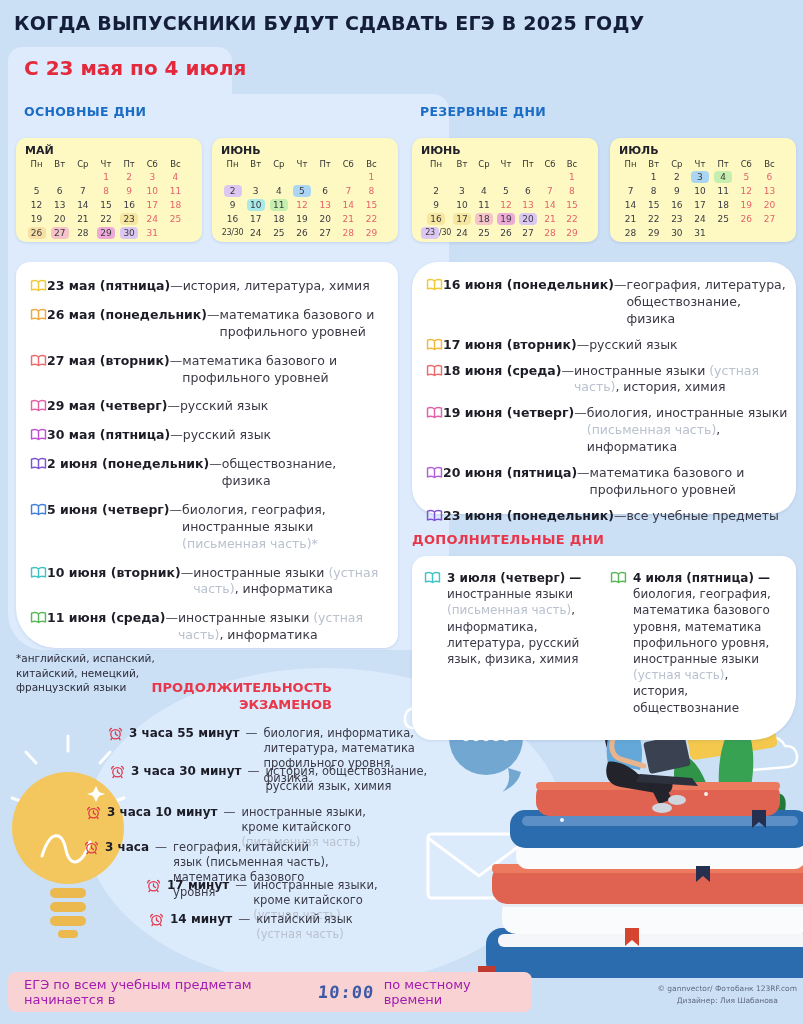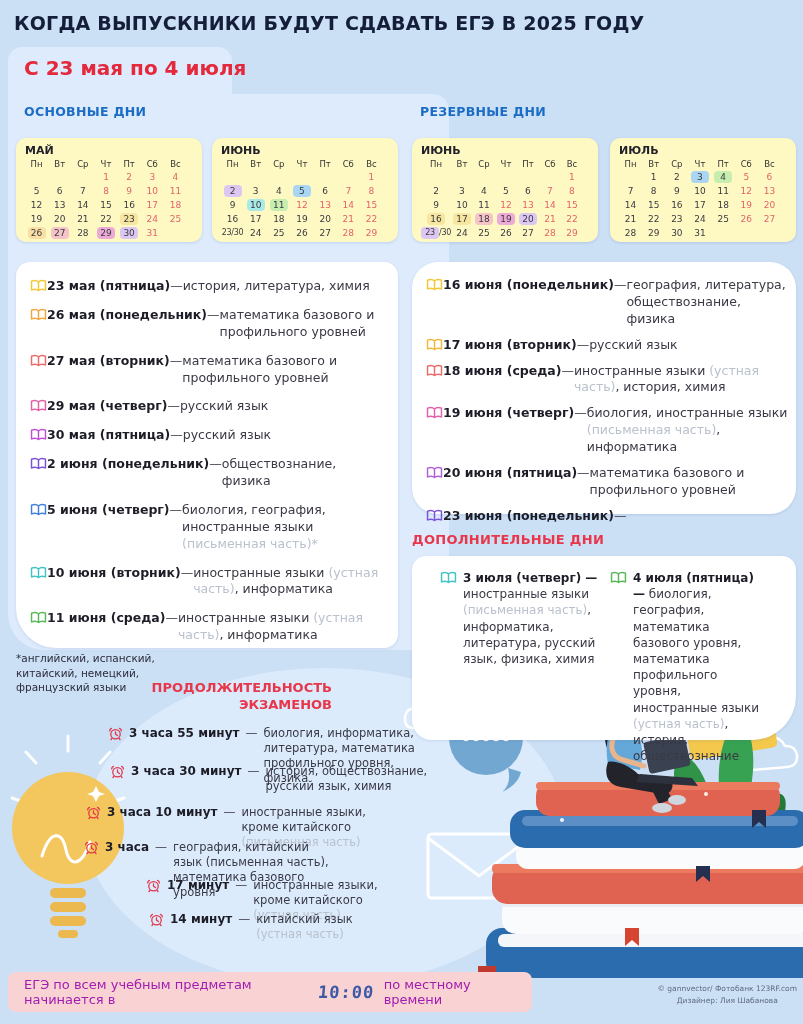--- a/index.html
+++ b/index.html
@@ -36,21 +36,21 @@
   .exam-row{display:flex;align-items:flex-start}
   #main-list .exam-row{margin-bottom:12px}
   #reserve-list .exam-row{margin-bottom:9px}
   .exam-icon{flex:0 0 17px;margin-top:1px;line-height:0}
   .exam-date{font-weight:bold;font-size:12.5px;color:#1d1d28;white-space:nowrap;line-height:1.35}
   .exam-dash{font-size:12.5px;color:#4a4a55;line-height:1.35}
   .exam-desc{font-size:12.5px;color:#3a3a46;flex:1;line-height:1.35}
   .muted{color:#b9c1cd}
   
   #additional-card{left:412px;top:556px;width:384px;height:184px;border-radius:14px 14px 44px 20px;
-    padding:14px 28px;display:flex;gap:12px}
+    padding:14px 12px;display:flex;gap:12px}
   .add-item{display:flex;gap:6px;flex:1}
   .add-text{font-size:12px;color:#3a3a46;line-height:1.35}
   .add-text b{color:#1d1d28}
   
   .footnote{position:absolute;left:16px;top:651px;font-size:10.5px;color:#2c2c3c;line-height:1.4;
     white-space:pre-line;z-index:4}
   .ellipse{position:absolute;left:85px;top:668px;width:480px;height:318px;background:#dcebfc;
     border-radius:50%;z-index:1}
   .dur-title{position:absolute;left:118px;top:680px;width:214px;text-align:right;font-size:13px;
     font-weight:bold;color:#e8374a;line-height:1.3;white-space:pre-line;z-index:5}
@@ -397,20 +397,21 @@
         <b class="exam-date">20 июня (пятница)</b>
         <span class="exam-dash">—</span>
         <span class="exam-desc"><span>математика базового и профильного уровней</span></span>
       </div>
       <div class="exam-row">
         <span class="exam-icon"><svg viewBox="0 0 20 16" width="17" height="14" style="color:#7b52d8">
             <path d="M10 3.2 C8.2 1.4 4.8 1.1 1.8 2.3 L1.8 12.6 C4.8 11.4 8.2 11.7 10 13.4 C11.8 11.7 15.2 11.4 18.2 12.6 L18.2 2.3 C15.2 1.1 11.8 1.4 10 3.2 Z M10 3.2 L10 13.4" fill="none" stroke="currentColor" stroke-width="1.7" stroke-linejoin="round"></path>
           </svg></span>
         <b class="exam-date">23 июня (понедельник)</b>
         <span class="exam-dash">—</span>
+        <span class="exam-desc"><span>все учебные предметы</span></span>
       </div>
     </div>
   <div class="list-card" id="additional-card">
       <div class="add-item">
         <span class="exam-icon"><svg viewBox="0 0 20 16" width="17" height="14" style="color:#3fc3c3">
             <path d="M10 3.2 C8.2 1.4 4.8 1.1 1.8 2.3 L1.8 12.6 C4.8 11.4 8.2 11.7 10 13.4 C11.8 11.7 15.2 11.4 18.2 12.6 L18.2 2.3 C15.2 1.1 11.8 1.4 10 3.2 Z M10 3.2 L10 13.4" fill="none" stroke="currentColor" stroke-width="1.7" stroke-linejoin="round"></path>
           </svg></span>
         <div class="add-text"><b>3 июля (четверг) —</b><span> иностранные языки </span><span class="muted">(письменная часть)</span><span>, информатика, литература, русский язык, физика, химия</span></div>
       </div>
       <div class="add-item">

